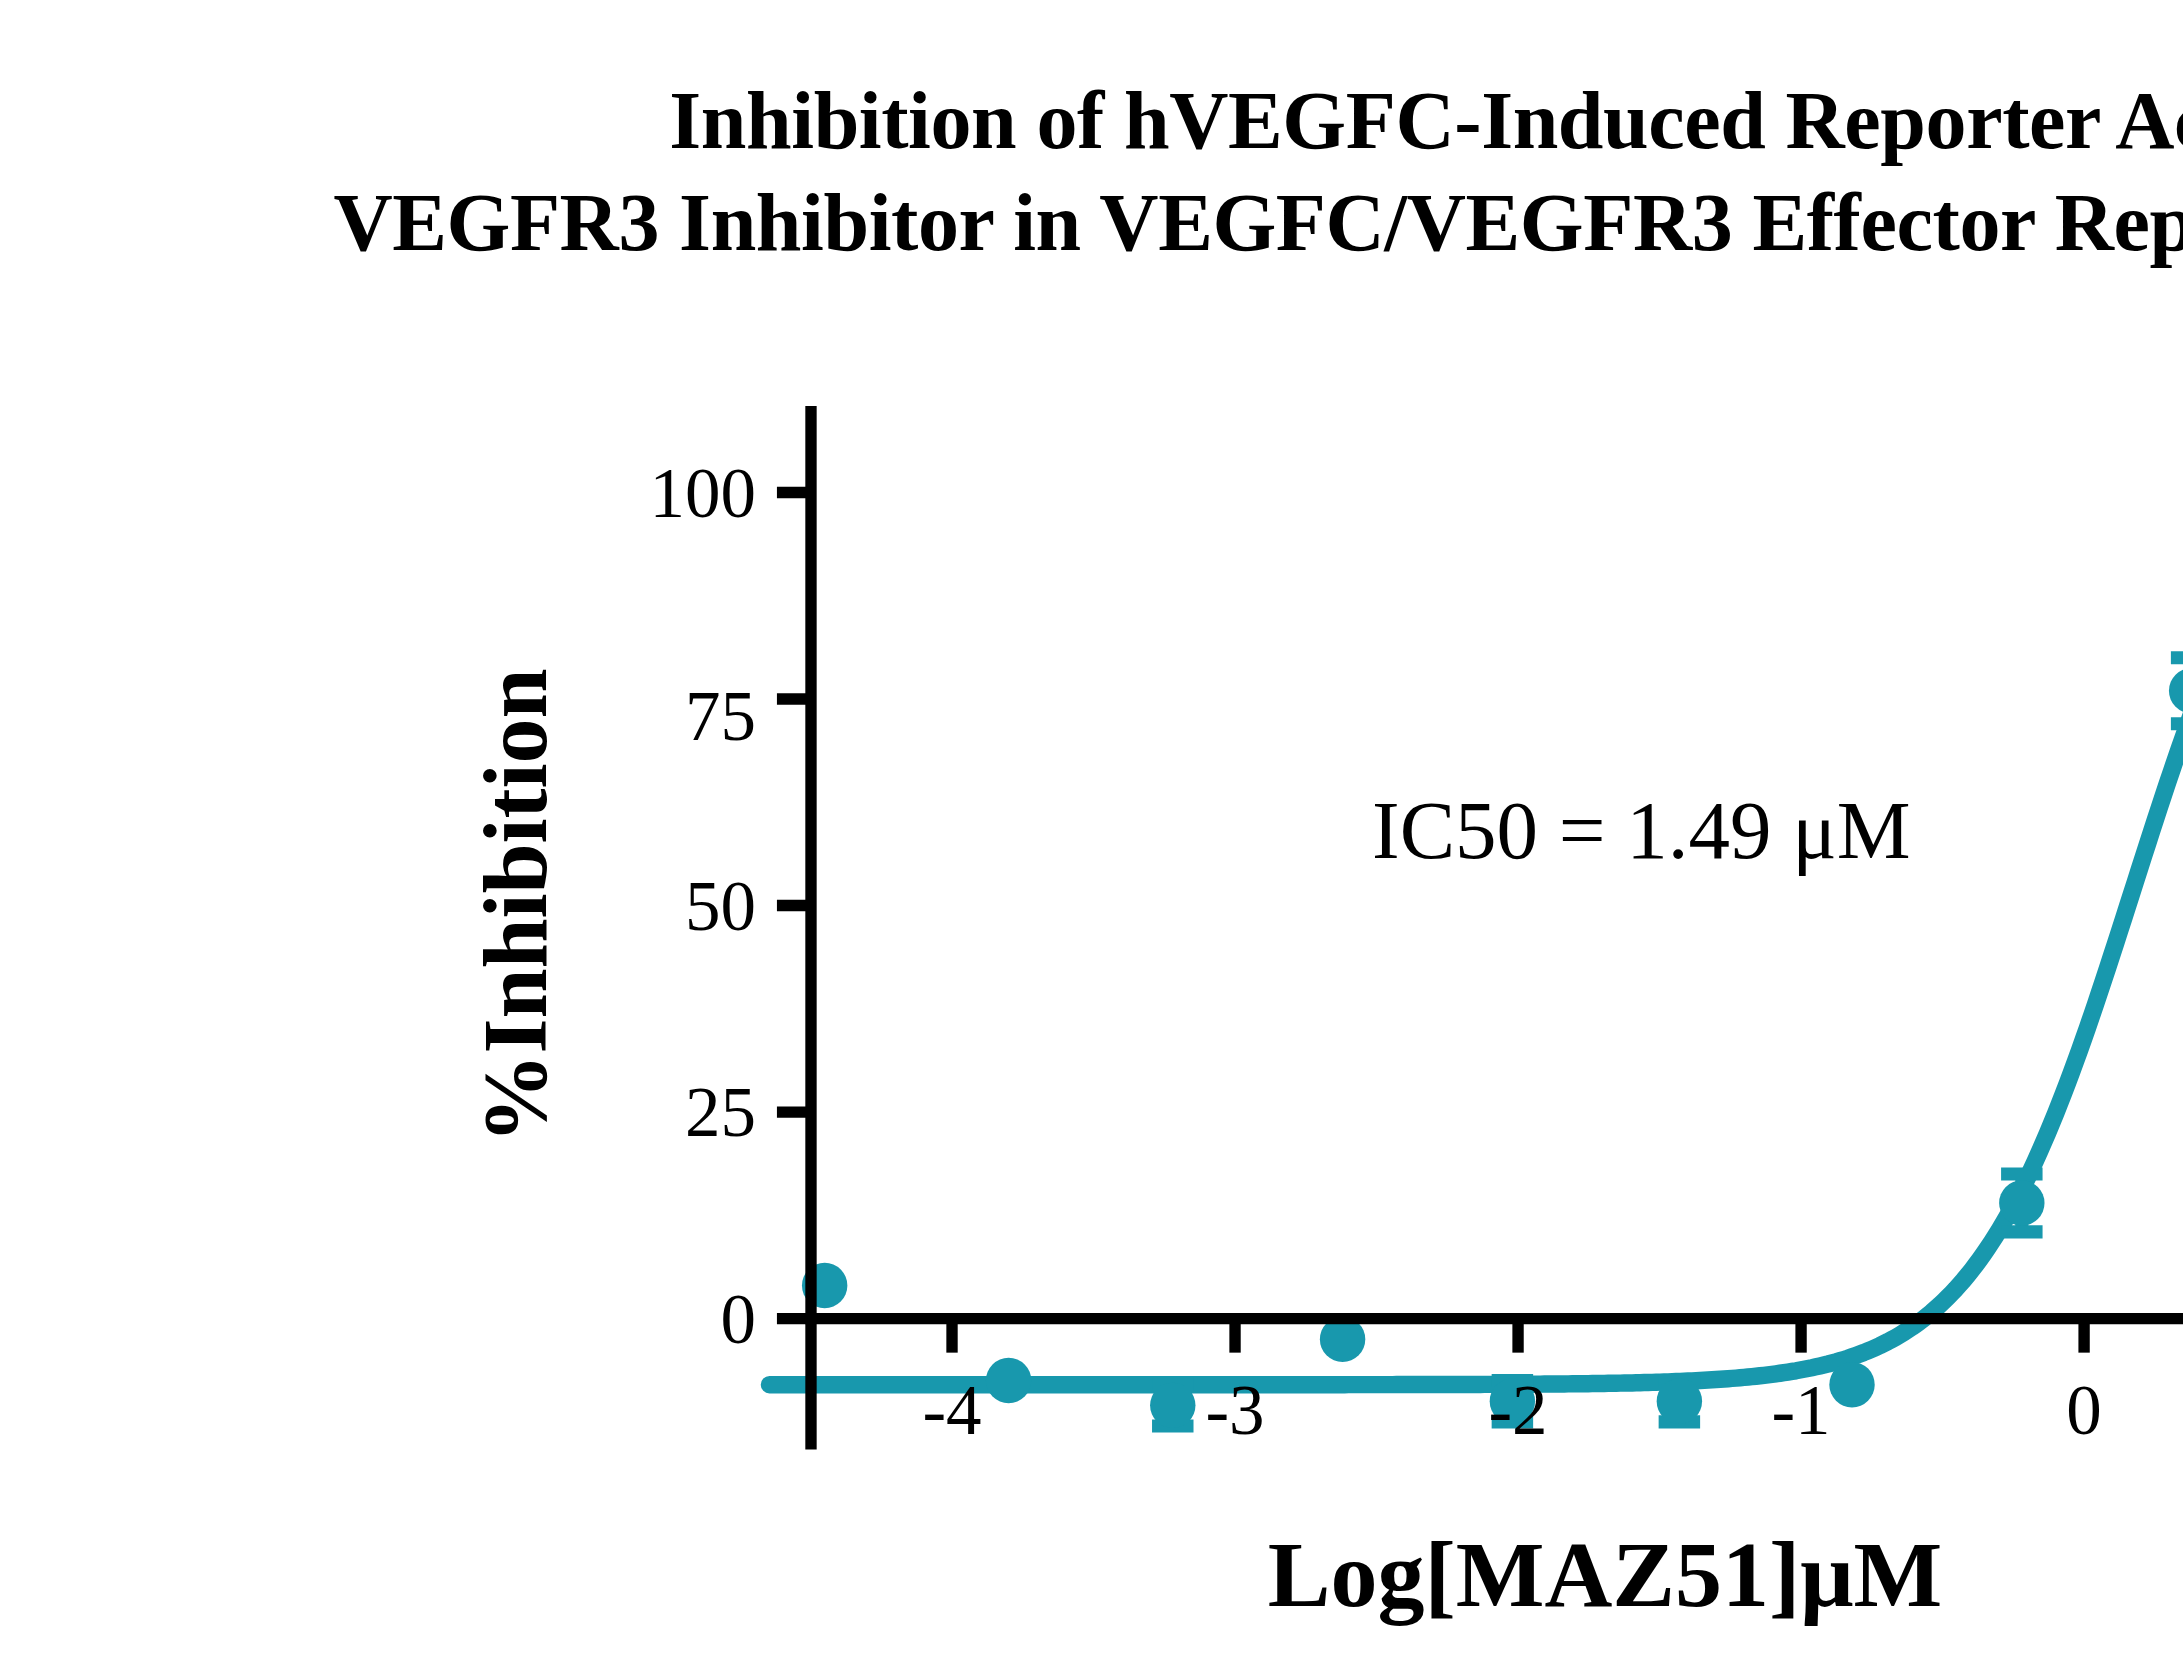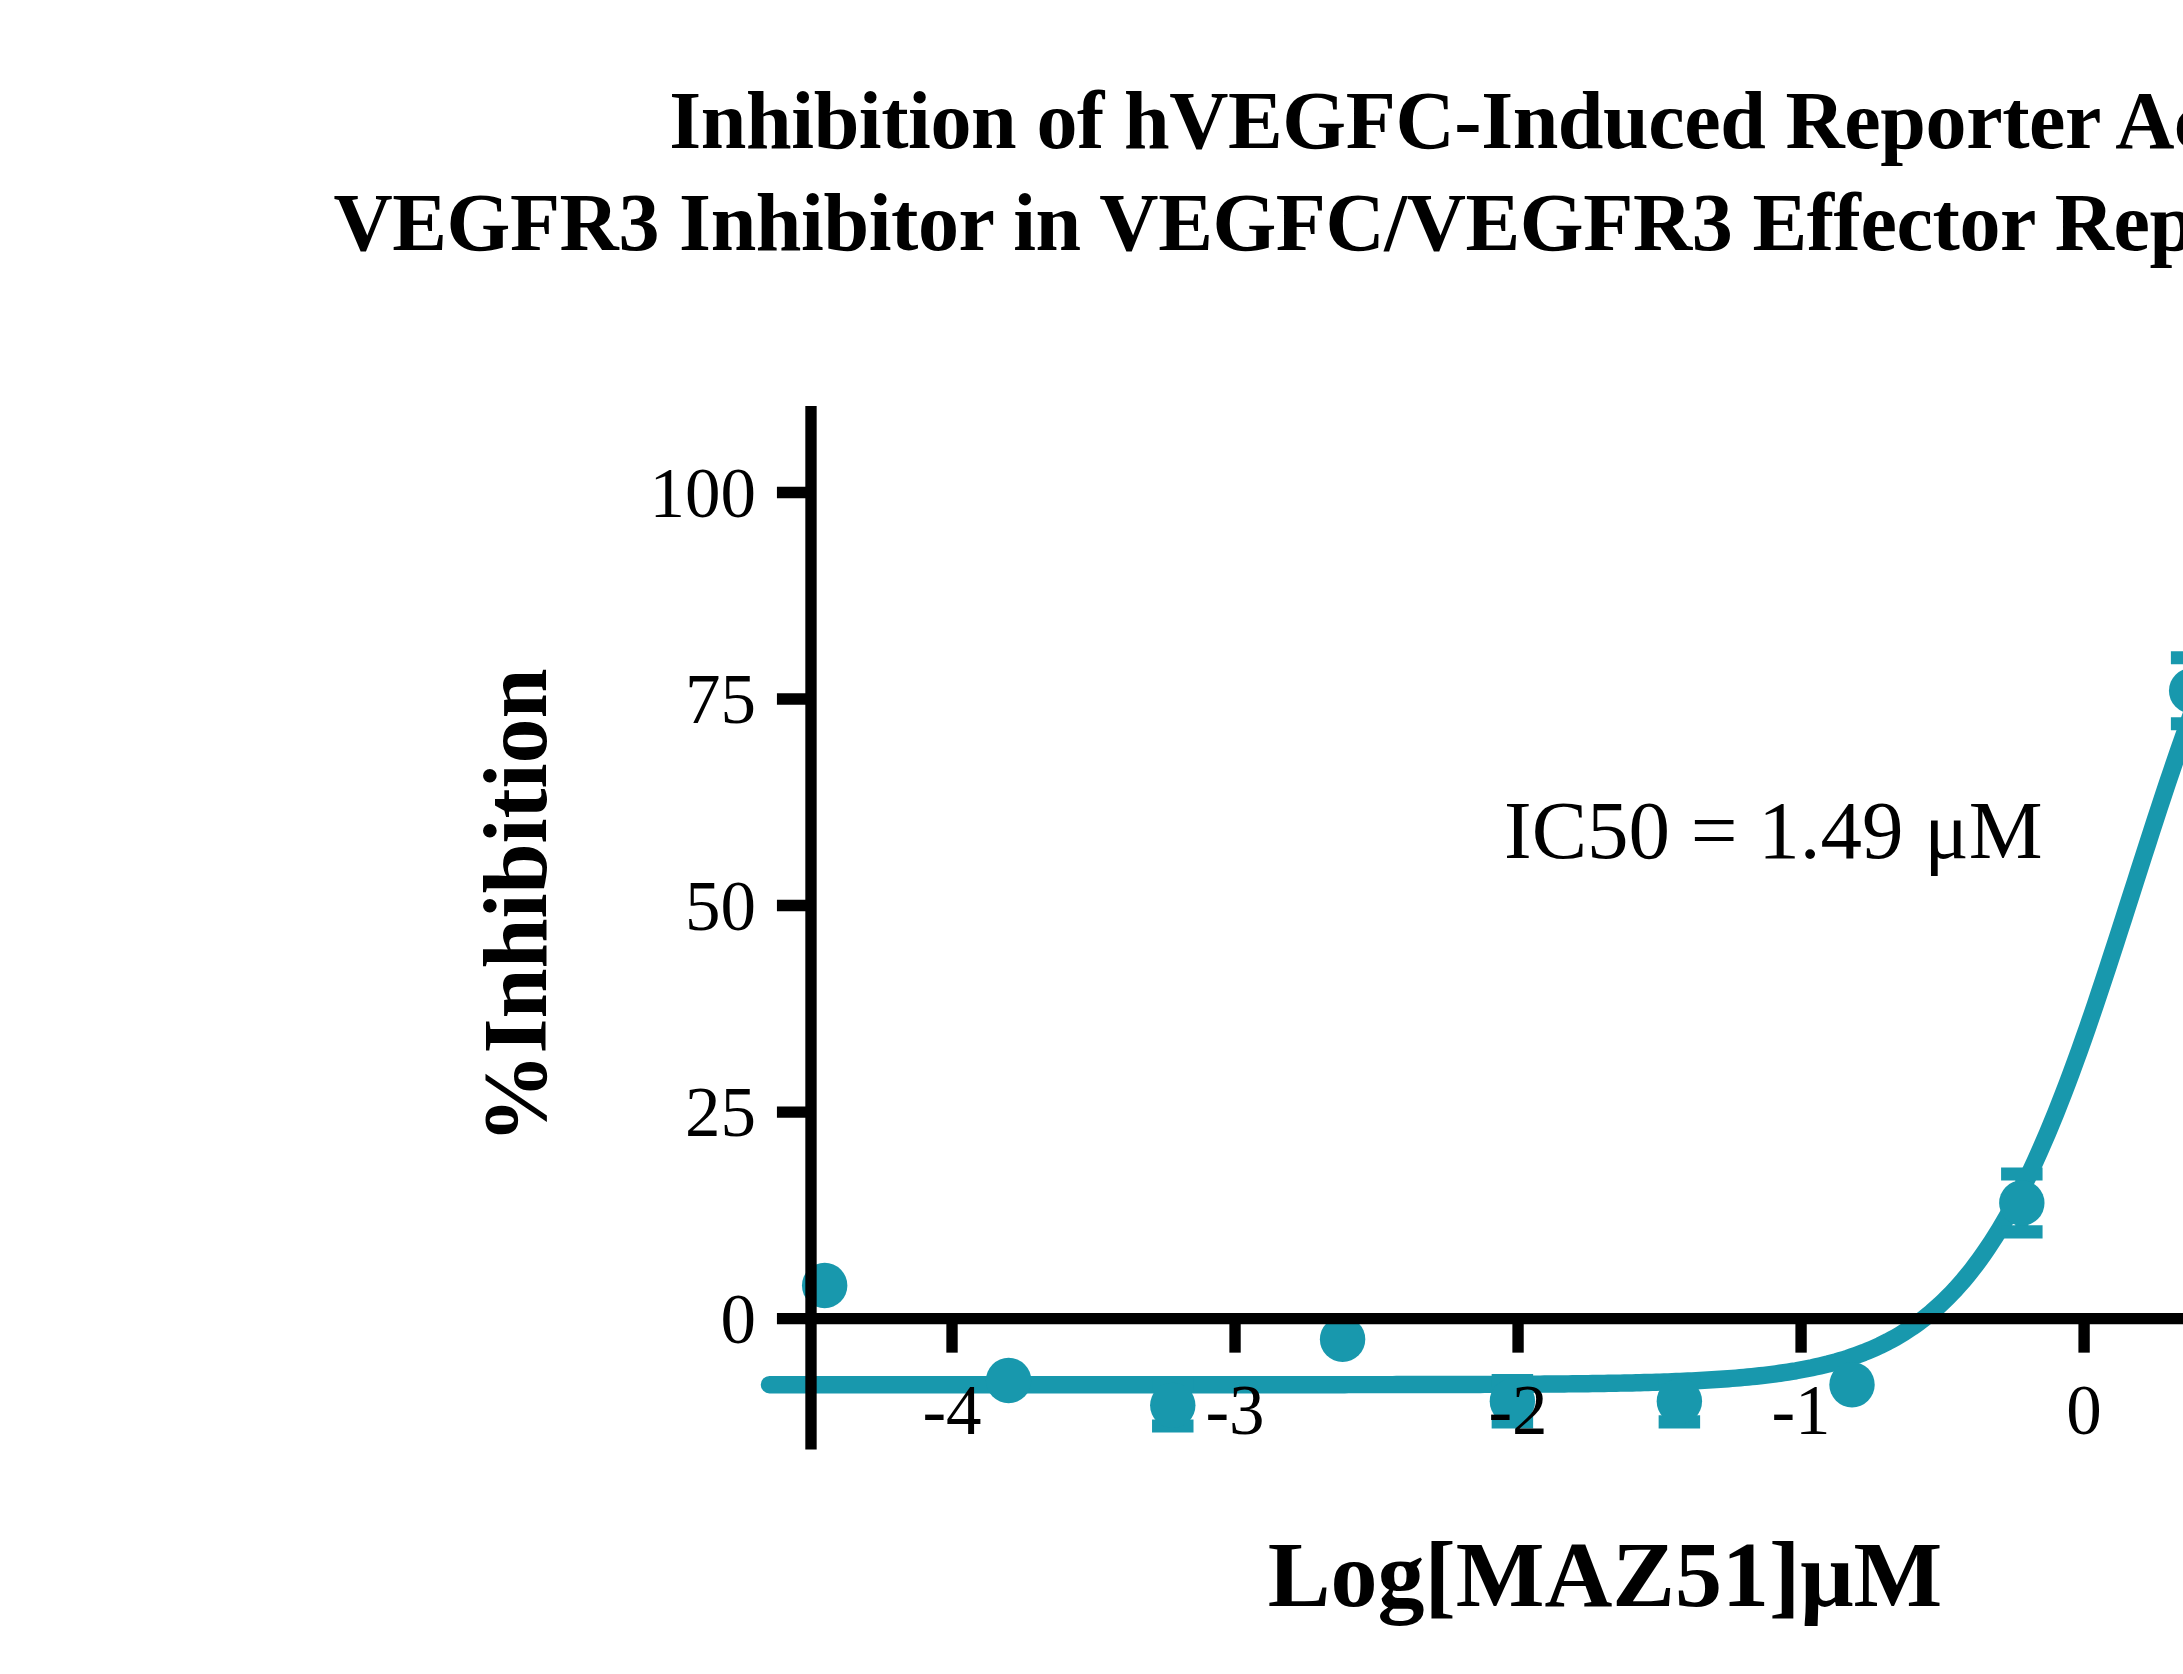--- a/index.html
+++ b/index.html
@@ -27,21 +27,21 @@
 
   
   #ylabel{position:absolute;left:515px;top:906px;
           transform:translate(-50%,-50%) rotate(-90deg);
           transform-origin:center center;
           font-size:90px;font-weight:bold;color:#000;white-space:nowrap;}
   #xlabel{position:absolute;left:1589px;top:1520px;transform:translateX(-50%);
           font-size:94px;font-weight:bold;color:#000;white-space:nowrap;margin-left:16px;}
 
   
-  #ic50{position:absolute;left:1504px;top:782px;
+  #ic50{position:absolute;left:1372px;top:782px;
         font-size:83px;color:#000;white-space:nowrap;}
 </style>
 </head>
 <body>
 
 <div id="figure">
 
   <div id="title">
     <span class="line">Inhibition of hVEGFC-Induced Reporter Activity by</span>
     <span class="line">VEGFR3 Inhibitor in VEGFC/VEGFR3 Effector Reporter Cell（C71）</span>
@@ -93,21 +93,21 @@
 
   <div id="ylabel">%Inhibition</div>
 
   <div id="xlabel">Log[MAZ51]μM</div>
 
   <div id="ic50">IC50 = 1.49 μM</div>
 
 <div class="tick-label ytick-label" style="right: 2409px; top: 1319px;">0</div>
     <div class="tick-label ytick-label" style="right: 2409px; top: 1112px; margin-left: 39px;">25</div>
     <div class="tick-label ytick-label" style="right: 2409px; top: 906px; text-align: center;">50</div>
-    <div class="tick-label ytick-label" style="right: 2409px; top: 699px;">75</div>
+    <div class="tick-label ytick-label" style="right: 2409px; top: 716px;">75</div>
     <div class="tick-label ytick-label" style="right: 2409px; top: 493px;">100</div>
     <div class="tick-label xtick-label" style="left: 952px; top: 1375px;">-4</div>
     <div class="tick-label xtick-label" style="left: 1235px; top: 1375px;">-3</div>
     <div class="tick-label xtick-label" style="left: 1518px; top: 1375px;">-2</div>
     <div class="tick-label xtick-label" style="left: 1801px; top: 1375px;">-1</div>
     <div class="tick-label xtick-label" style="left: 2084px; top: 1375px;">0</div>
   </div>
 
 
 </body></html>

